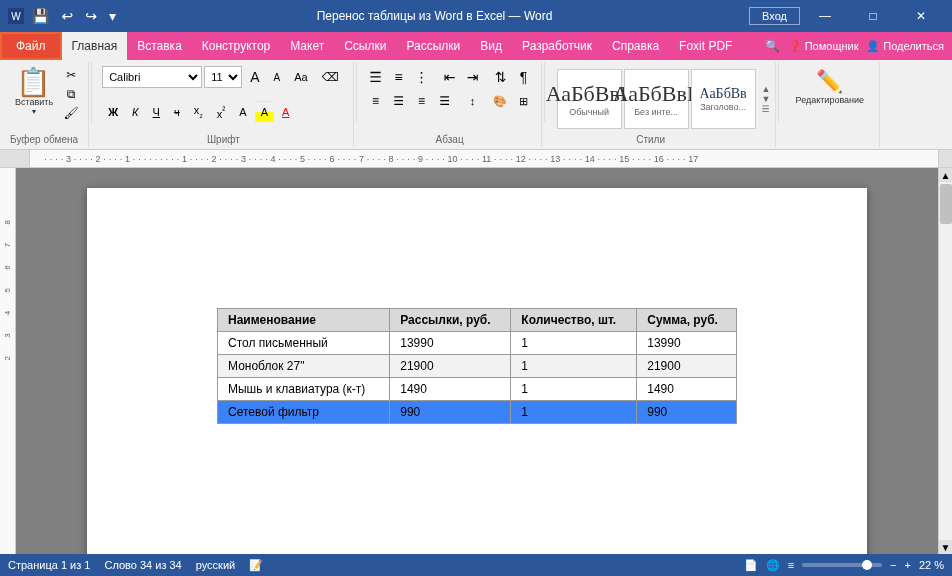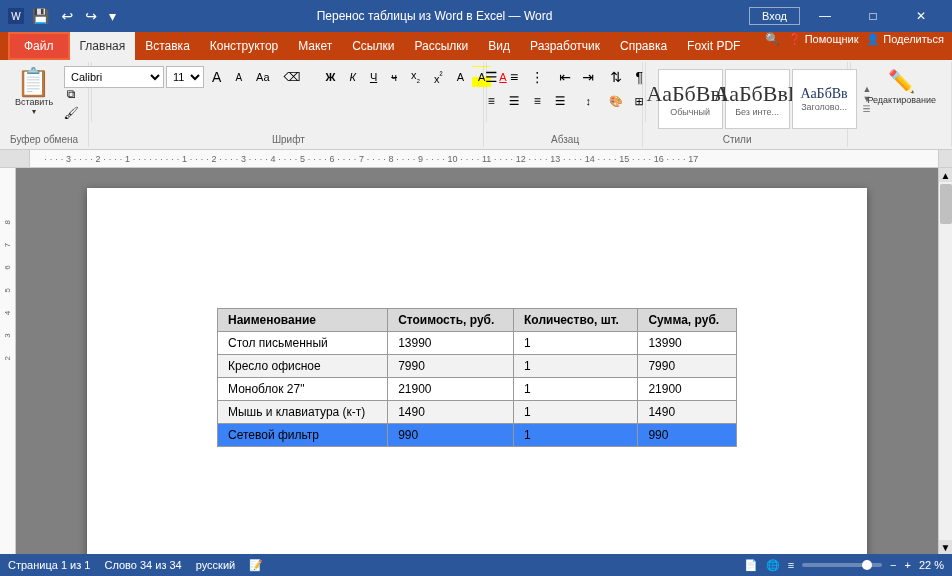--- a/index.html
+++ b/index.html
@@ -19,24 +19,24 @@
     .title-bar-left { display: flex; align-items: center; gap: 4px; }
     .title-bar-center { flex: 1; text-align: center; font-size: 12px; }
     .title-bar-right { display: flex; align-items: center; gap: 2px; }
     .title-icon { width: 16px; height: 16px; background: #1e4080; color: white; font-size: 10px; display: flex; align-items: center; justify-content: center; }
     .title-btn { width: 46px; height: 32px; display: flex; align-items: center; justify-content: center; color: white; cursor: pointer; font-size: 12px; }
     .tb-undo, .tb-redo { color: white; font-size: 14px; cursor: pointer; padding: 2px 4px; }
     .login-btn { background: #2b579a; border: 1px solid rgba(255,255,255,0.5); color: white; padding: 2px 12px; font-size: 11px; cursor: pointer; }
 
     
     .ribbon-tabs {
-      background: #c2410c;
+      background: #ec4899;
       display: flex;
-      align-items: flex-start;
-      padding-left: 8px;
+      align-items: center;
+      padding-left: 0;
       flex-shrink: 0;
       height: 28px;
     }
     .ribbon-tab {
       padding: 4px 10px;
       font-size: 12px;
       color: white;
       cursor: pointer;
       height: 28px;
       display: flex;
@@ -76,21 +76,21 @@
       border-radius: 2px; color: #333;
     }
     .paste-icon { font-size: 28px; line-height: 1; }
     .paste-label { font-size: 9px; }
 
     
     .small-btns { display: flex; flex-direction: column; gap: 1px; }
     .small-btn { font-size: 12px; width: 18px; height: 18px; cursor: pointer; display: flex; align-items: center; justify-content: center; border: 1px solid transparent; }
 
     
-    .font-group { display: flex; flex-direction: row; gap: 13px; justify-content: center; }
+    .font-group { display: flex; flex-direction: column; gap: 13px; justify-content: center; }
     .font-row { display: flex; align-items: center; gap: 2px; }
     .font-selector { height: 22px; font-size: 11px; border: 1px solid #bbb; padding: 0 2px; background: white; min-width: 100px; cursor: pointer; }
     .size-selector { height: 22px; font-size: 11px; border: 1px solid #bbb; padding: 0 2px; background: white; width: 38px; cursor: pointer; }
     .font-btn { height: 22px; padding: 0 5px; font-size: 11px; border: 1px solid transparent; cursor: pointer; border-radius: 2px; background: transparent; }
     .bold { font-weight: bold; }
     .italic { font-style: italic; }
     .underline { text-decoration: underline; }
 
     
     .para-group { display: flex; flex-direction: column; gap: 2px; }
@@ -364,37 +364,31 @@
   <div class="side-ruler">
     <span style="font-size:8px; color:#666; writing-mode:vertical-lr; transform:rotate(180deg); letter-spacing:8px; margin-top:40px;">2 3 4 5 6 7 8</span>
   </div>
 
   <div class="doc-scroll">
     <div class="doc-page">
       <table class="word-table">
         <thead>
           <tr>
             <th>Наименование</th>
-            <th>Стоимость, руб.</th>
+            <th>Рассылки, руб.</th>
             <th>Количество, шт.</th>
             <th>Сумма, руб.</th>
           </tr>
         </thead>
         <tbody id="table-body">
         <tr>
               <td>Стол письменный</td>
               <td>13990</td>
               <td>1</td>
               <td>13990</td>
-            </tr>
-            <tr>
-              <td>Кресло офисное</td>
-              <td>7990</td>
-              <td>1</td>
-              <td>7990</td>
             </tr>
             <tr>
               <td>Моноблок 27"</td>
               <td>21900</td>
               <td>1</td>
               <td>21900</td>
             </tr>
             <tr>
               <td>Мышь и клавиатура (к-т)</td>
               <td>1490</td>

